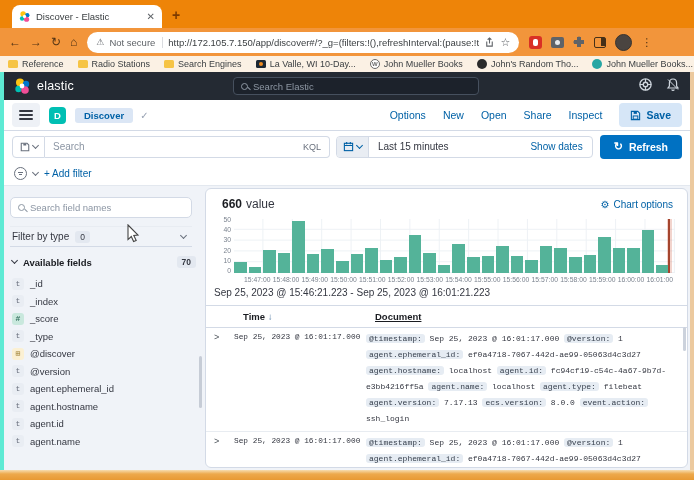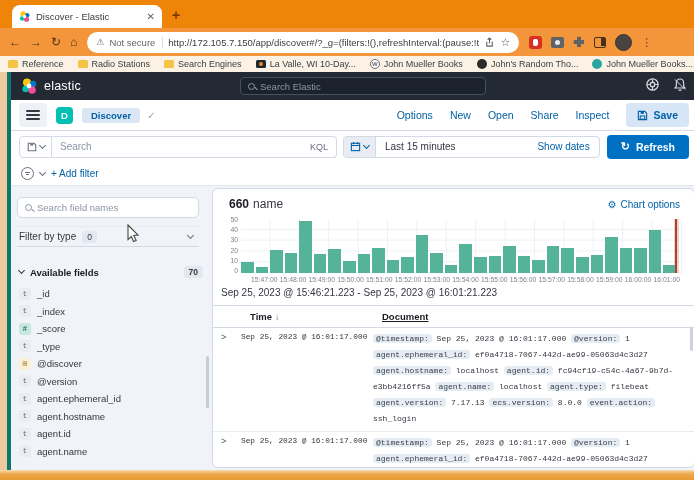--- a/index.html
+++ b/index.html
@@ -35,21 +35,21 @@
   .bm-ic.folder { background:#f6c445; border-radius:1.5px; }
   .bm-ic.weather { background:#1d2833; border-radius:1.5px; position:relative; }
   .bm-ic.weather::after{content:'';position:absolute;left:3px;top:2px;width:4px;height:4px;background:#f08b20;border-radius:50%;}
   .bm-ic.wordpress { width:10px;height:10px;border:1px solid #6a6a6a;border-radius:50%;font-size:6px;color:#6a6a6a;text-align:center;line-height:8px;font-weight:bold;background:#fff;}
   .bm-ic.globe { width:10px;height:10px;background:#2b2b2b;border-radius:50%;}
   .bm-ic.book { width:10px;height:10px;background:#27a6a4;border-radius:50%;}
   .bm-spacer { flex:1; }
   .bm-div { width:1px; height:10px; background:#d8cbb8; margin-right:8px; }
 
   
-  .appframe { position:absolute; left:7px; top:72px; width:620px; height:398px; background:#0f766e; padding:0 4px; }
+  .appframe { position:absolute; left:0; top:72px; width:620px; height:398px; background:#5eead4; padding:0 4px; }
   .appwin { position:relative; width:686px; height:398px; background:#f0f3f8; overflow:hidden; }
   .bottomframe { position:absolute; left:0; top:470px; width:694px; height:10px; background:linear-gradient(#f7ddb0, #eda94c 40%, #e89a34); }
 
   
   .kheader { position:absolute; left:0; top:0; width:686px; height:28px; background:#242a33; display:flex; align-items:center; padding:0 10px; }
   .brand { color:#fff; font-size:12.5px; margin-left:7px; letter-spacing:.2px; }
   .gsearch { position:absolute; left:229px; top:5px; width:246px; height:18px; border:1px solid #46505e; border-radius:4px; background:#1c222b; display:flex; align-items:center; padding:0 7px; gap:5px; }
   .gsearch input { background:transparent; border:none; outline:none; color:#c6ccd5; font-size:9.5px; width:100%; font-family:"Liberation Sans",sans-serif; }
   .gsearch input::placeholder { color:#8d97a3; }
   .khead-right { position:absolute; right:10px; top:5px; display:flex; gap:13px; align-items:center; }
@@ -86,21 +86,21 @@
   
   .sidebar { position:absolute; left:6px; top:116px; width:192px; height:282px; }
   .idx-row { display:flex; align-items:center; }
   .idx-btn { width:146px; height:23px; background:#d8dde6; border-radius:5px; display:flex; align-items:center; justify-content:center; gap:7px; font-size:10px; font-weight:bold; color:#343741; }
   .idx-more { color:#69707d; font-size:9px; letter-spacing:1px; margin-left:8px; }
   .fsearch { margin-top:9px; width:182px; height:21px; border:1px solid #d3dae6; border-radius:5px; background:#fff; display:flex; align-items:center; padding:0 7px; gap:5px; }
   .fsearch input{ border:none; outline:none; font-size:9.5px; color:#343741; width:100%; font-family:"Liberation Sans",sans-serif;}
   .fsearch input::placeholder{ color:#8b95a3; }
   .ftype { margin-top:8px; width:182px; height:21px; border-bottom:1px solid #d3dae6; border-top:1px solid #e8ecf2; display:flex; align-items:center; gap:6px; font-size:10px; color:#343741; padding:0 2px;}
   .badge { background:#e3e8f0; border-radius:3px; font-size:8.5px; color:#343741; padding:1px 5px; }
-  .avail { margin-top:19px; display:flex; align-items:center; gap:6px; font-size:9.5px; font-weight:bold; color:#1a1c21; padding:0 2px; }
+  .avail { margin-top:9px; display:flex; align-items:center; gap:6px; font-size:9.5px; font-weight:bold; color:#1a1c21; padding:0 2px; }
   .field-list { margin-top:7px; position:relative; }
   .field-row { display:flex; align-items:center; gap:6px; height:17.5px; padding-left:2px; }
   .f-ic { width:12px; height:12px; border-radius:3px; font-size:8px; text-align:center; line-height:12px; font-family:"Liberation Mono",monospace; }
   .f-ic.string { background:#e9edf3; color:#69707d; }
   .f-ic.number { background:#c9e8dd; color:#357160; font-weight:bold; }
   .f-ic.date { background:#fbf0d3; color:#9b7c2d; }
   .f-name { font-size:9.5px; color:#343741; }
   .side-scroll { position:absolute; right:0; top:2px; width:3px; height:52px; background:#c6ccd6; border-radius:2px; }
 
   
@@ -372,21 +372,21 @@
               <span class="f-ic string">t</span>
               <span class="f-name">agent.name</span>
             </div>
           </div>
       <span class="side-scroll" style="top:168px;"></span>
     </div>
 
     <div class="panel">
       <div class="hits-row">
         <span class="hits-num">660</span>
-        <span class="hits-lbl">name</span>
+        <span class="hits-lbl">value</span>
         <span class="chart-opts">
           <span style="font-size:10px;">⚙</span>
           <span>Chart options</span>
         </span>
       </div>
       <div class="chart-wrap">
         <div class="plot-row">
           <div class="ylabels">
                 <div>50</div>
                 <div>40</div>

